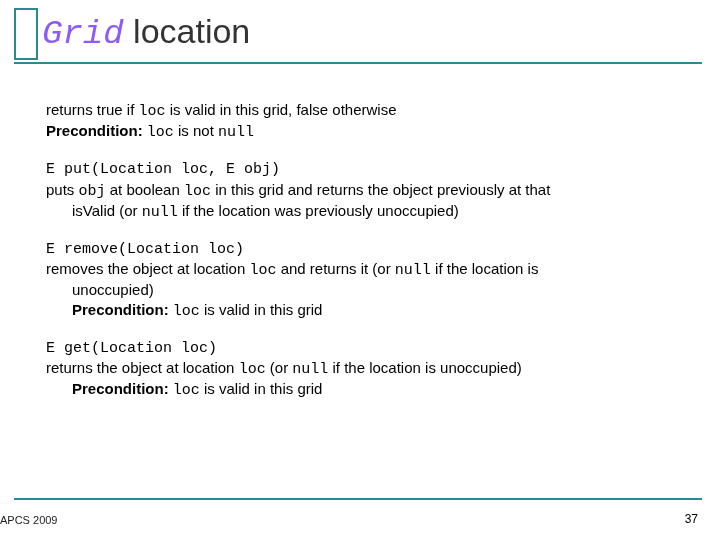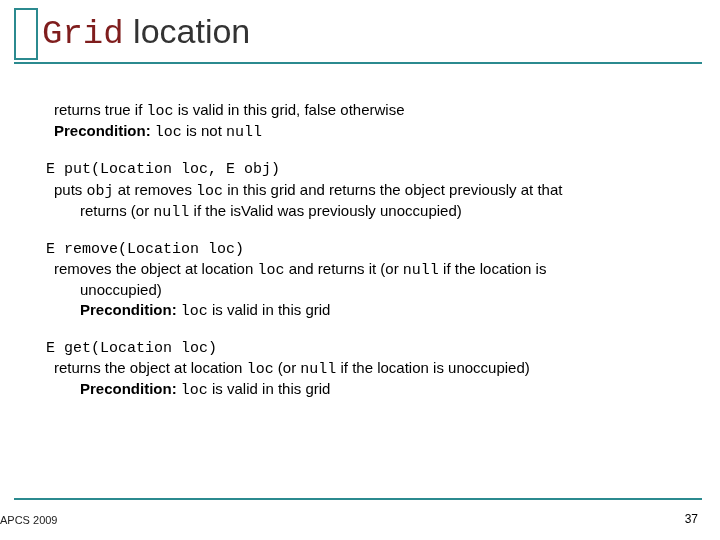--- a/index.html
+++ b/index.html
@@ -29,21 +29,22 @@
   .title {
     position: absolute;
     left: 42px;
     top: 12px;
     font-size: 34px;
     color: #333;
     white-space: nowrap;
   }
   .title .mono {
     font-family: "Courier New", Courier, monospace;
-    color: #7f1d1d;
+    color: #8b5cf6;
+    font-style: italic;
   }
   .title-rule {
     position: absolute;
     left: 14px;
     right: 18px;
     top: 62px;
     height: 0;
     border-bottom: 2px solid #2b8a8f;
   }
   .body {
@@ -55,21 +56,21 @@
     line-height: 1.28;
   }
   .method {
     margin-bottom: 18px;
   }
   .sig {
     font-family: "Courier New", Courier, monospace;
     font-size: 15px;
   }
   .desc {
-    margin-left: 8px;
+    margin-left: 0px;
   }
   .indent {
     padding-left: 26px;
   }
   code, .c {
     font-family: "Courier New", Courier, monospace;
     font-size: 15px;
   }
   .bold {
     font-weight: bold;
@@ -118,24 +119,24 @@
         <span>returns true if </span><span class="c">loc</span><span> is valid in this grid, false otherwise</span>
       </div>
       <div class="desc">
         <span class="bold">Precondition: </span><span class="c">loc</span><span> is not </span><span class="c">null</span>
       </div>
     </div>
 
     <div class="method">
       <div class="sig">E put(Location loc, E obj)</div>
       <div class="desc">
-        <span>puts </span><span class="c">obj</span><span> at removes </span><span class="c">loc</span><span> in this grid and returns the object previously at that</span>
+        <span>puts </span><span class="c">obj</span><span> at boolean </span><span class="c">loc</span><span> in this grid and returns the object previously at that</span>
       </div>
       <div class="desc indent">
-        <span>returns (or </span><span class="c">null</span><span> if the isValid was previously unoccupied)</span>
+        <span>isValid (or </span><span class="c">null</span><span> if the location was previously unoccupied)</span>
       </div>
     </div>
 
     <div class="method">
       <div class="sig">E remove(Location loc)</div>
       <div class="desc">
         <span>removes the object at location </span><span class="c">loc</span><span> and returns it (or </span><span class="c">null</span><span> if the location is</span>
       </div>
       <div class="desc indent">unoccupied)</div>
       <div class="desc indent">

